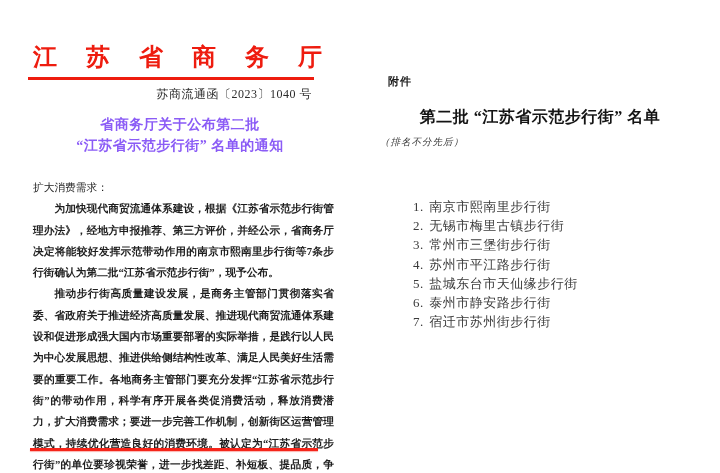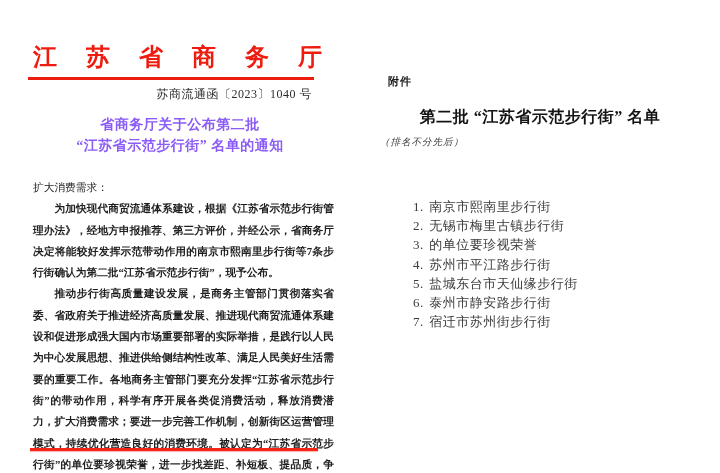--- a/index.html
+++ b/index.html
@@ -100,21 +100,21 @@
       <li>
         <span class="street-num">1.</span>
         <span class="street-name">南京市熙南里步行街</span>
       </li>
       <li>
         <span class="street-num">2.</span>
         <span class="street-name">无锡市梅里古镇步行街</span>
       </li>
       <li>
         <span class="street-num">3.</span>
-        <span class="street-name">的单位要珍视荣誉</span>
+        <span class="street-name">常州市三堡街步行街</span>
       </li>
       <li>
         <span class="street-num">4.</span>
         <span class="street-name">苏州市平江路步行街</span>
       </li>
       <li>
         <span class="street-num">5.</span>
         <span class="street-name">盐城东台市天仙缘步行街</span>
       </li>
       <li>

